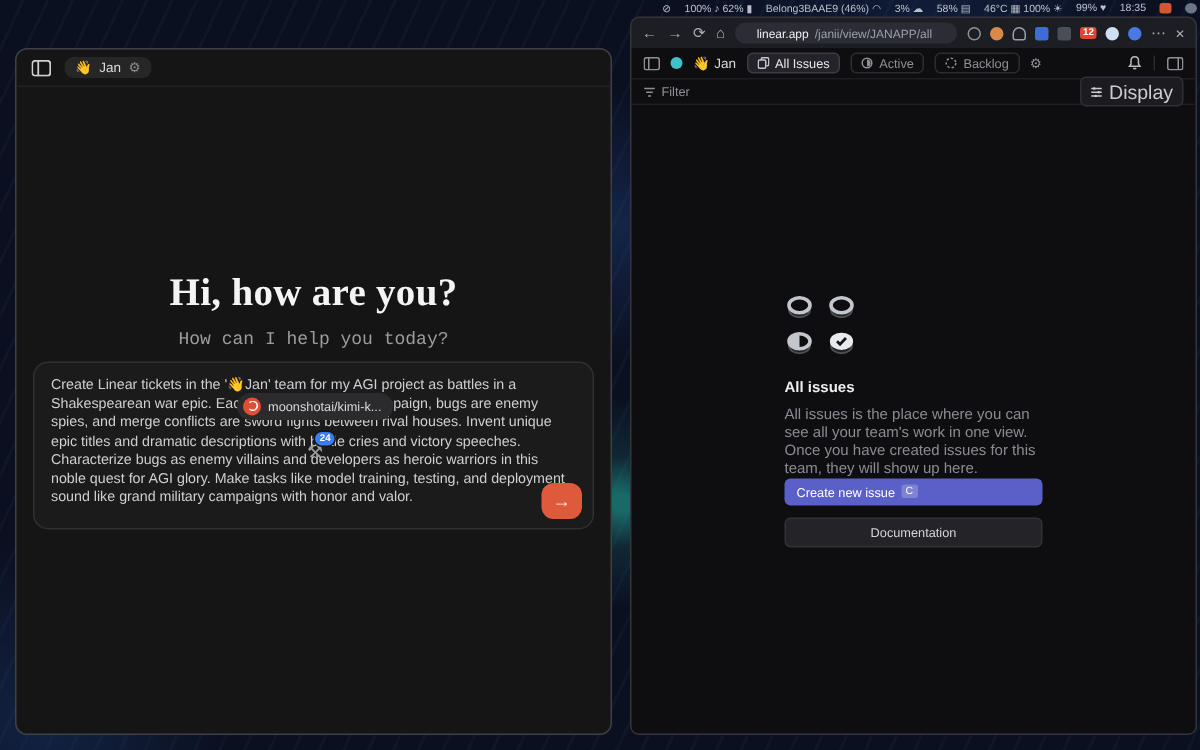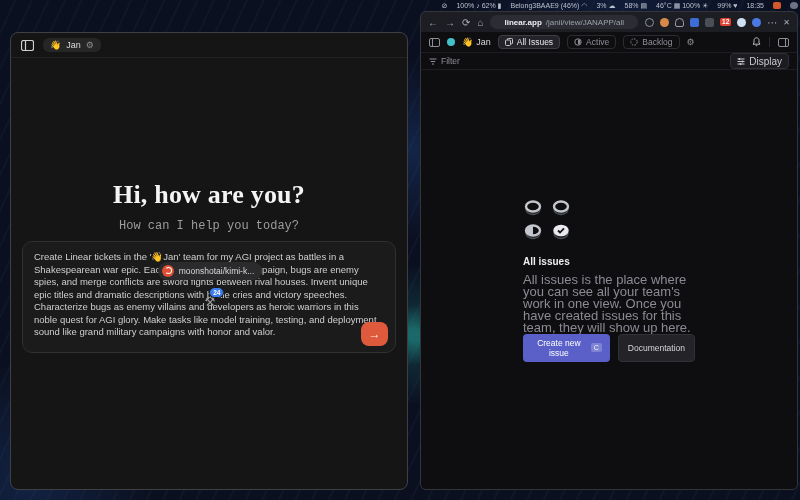--- a/index.html
+++ b/index.html
@@ -98,21 +98,21 @@
   .browser-toolbar {
     height:20px; display:flex; align-items:center; gap:7px; padding:0 7px;
     font-size:10px; color:#aab0ba; flex-shrink:0;
   }
   .nav-glyph { font-size:10px; color:#aab0ba; cursor:pointer; }
   .address-bar {
     height:14px; width:178px; background:#2c2d34; border-radius:7px;
     display:flex; align-items:center; gap:4px; padding:0 6px;
     font-size:8px; white-space:nowrap; overflow:hidden;
   }
-  .addr-host { color:#eceef2; font-weight:bold; }
+  .addr-host { color:#eceef2; font-weight:normal; }
   .addr-path { color:#9aa0ab; }
   .ext-row { margin-left:auto; display:flex; align-items:center; gap:6px; }
   .ext-icon { width:9px; height:9px; border-radius:2px; display:inline-block; }
   .ext-badge {
     background:#e14434; color:#fff; font-size:6.5px; font-weight:bold;
     border-radius:2px; padding:1px 2px; line-height:1;
   }
 
   .linear { flex:1; background:#0e0e10; display:flex; flex-direction:column; }
   .linear-header { height:20px; display:flex; align-items:center; gap:7px; padding:0 8px; flex-shrink:0; }
@@ -128,31 +128,31 @@
   .header-right { margin-left:auto; display:flex; align-items:center; gap:8px; }
   .vdivider { width:1px; height:10px; background:#2a2a30; }
   .linear-filterbar {
     height:18px; display:flex; align-items:center; padding:0 8px;
     border-top:1px solid #1d1d22; border-bottom:1px solid #1d1d22; flex-shrink:0;gap:40px;
   }
   .filter-label { font-size:8.5px; color:#8f8f98; display:flex; align-items:center; gap:4px; cursor:pointer; }
   .display-btn {
     margin-left:auto; display:flex; align-items:center; gap:4px;
     background:#1b1b20; border:1px solid #2f2f37; border-radius:4px;
-    padding:1.5px 6px; font-size:10px; color:#cbcbd1; cursor:pointer;
+    padding:1.5px 6px; font-size:13px; color:#cbcbd1; cursor:pointer;
   }
   .linear-body { flex:1; position:relative; }
   .empty {
     position:absolute; left:50%; top:50%; transform:translate(-50%,-50%);
     width:172px;
   }
   .coins { display:grid; grid-template-columns:20px 20px; gap:6px 8px; margin-bottom:16px; }
   .empty-title { font-size:10px; font-weight:bold; color:#ededf1; margin-bottom:7px; }
-  .empty-desc { font-size:13px; line-height:12px; color:#8b8b94; }
-  .empty-actions { display:flex; gap:8px; }
+  .empty-desc { font-size:10px; line-height:12px; color:#8b8b94; }
+  .empty-actions { display:flex; gap:8px;flex-direction:column; }
   .btn-primary {
     display:flex; align-items:center; gap:4px;
     background:#5a60c8; color:#fff; font-size:8.5px;
     border:none; border-radius:4px; padding:4px 8px; cursor:pointer;
   }
   .kbd {
     background:rgba(255,255,255,.22); border-radius:2px;
     font-size:7px; padding:0 3px; line-height:9px;
   }
   .btn-secondary {

